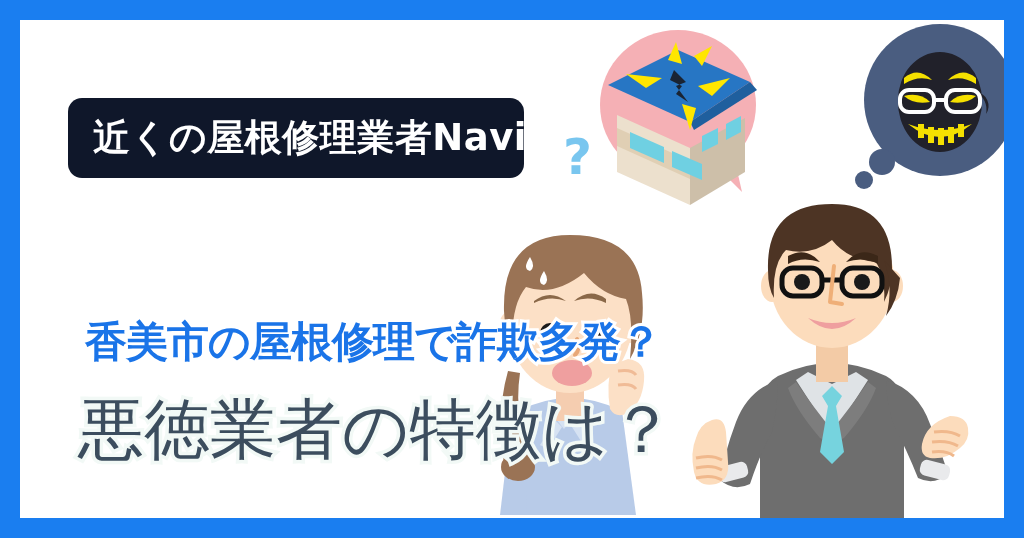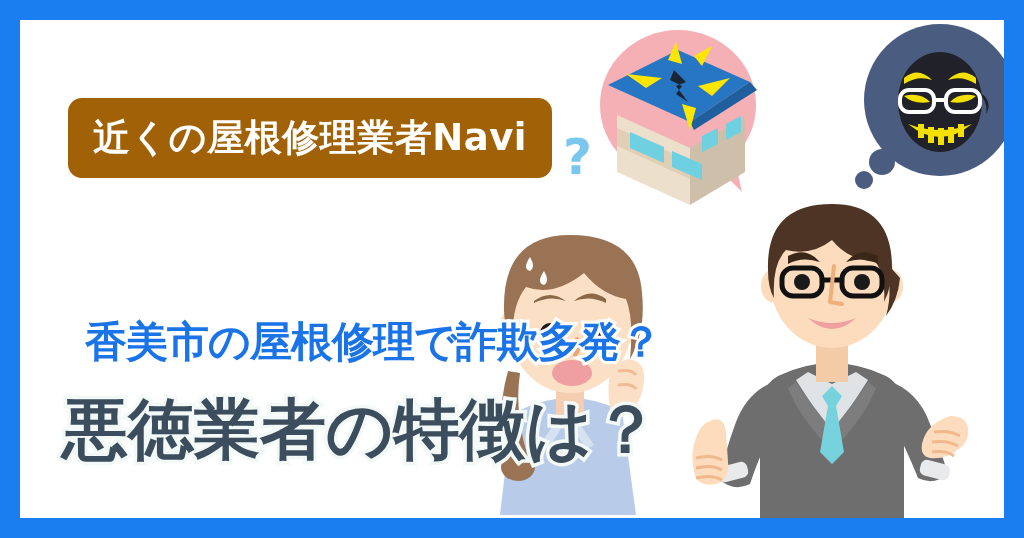--- a/index.html
+++ b/index.html
@@ -3,44 +3,44 @@
 <meta charset="utf-8">
 <style>
   html,body{margin:0;padding:0;background:#fff;}
   body{width:1024px;height:538px;overflow:hidden;font-family:"Liberation Sans",sans-serif;}
 
   #canvas{position:relative;width:1024px;height:538px;background:#1a7ef0;overflow:hidden;}
   #inner{position:absolute;left:20px;top:20px;width:984px;height:498px;background:#ffffff;overflow:hidden;}
 
   
   #badge{
-    position:absolute;left:48px;top:78px;width:484px;height:80px;
-    background:#a16207;border-radius:14px;display:flex;align-items:center;justify-content:center;
+    position:absolute;left:48px;top:78px;width:428px;height:80px;
+    background:#0f172a;border-radius:14px;display:flex;align-items:center;justify-content:center;padding-left:28px;
   }
   #badge-label{
     color:#ffffff;font-weight:bold;font-size:37px;letter-spacing:0.5px;
     font-family:"DejaVu Sans","Liberation Sans",sans-serif;white-space:nowrap;
   }
   #qmark-small{
     position:absolute;left:543px;top:112px;font-size:50px;font-weight:bold;color:#79c6ef;
     font-family:"DejaVu Sans","Liberation Sans",sans-serif;line-height:1;
   }
 
   
   #subtitle{
     position:absolute;left:65px;top:294px;white-space:nowrap;z-index:40;
     font-size:42px;font-weight:bold;color:#1a74e8;letter-spacing:-1px;
     font-family:"DejaVu Sans","Liberation Sans",sans-serif;
     -webkit-text-stroke:6px #ffffff;paint-order:stroke fill;
     text-shadow:0 0 2px #fff;
     text-align:center;
   }
   #title{
-    position:absolute;left:42px;top:365px;white-space:nowrap;z-index:40;
-    font-size:66px;font-weight:bold;color:#3c4d5e;letter-spacing:0px;
+    position:absolute;left:58px;top:365px;white-space:nowrap;z-index:40;
+    font-size:66px;font-weight:normal;color:#3c4d5e;letter-spacing:0px;
     font-family:"DejaVu Sans","Liberation Sans",sans-serif;
     -webkit-text-stroke:7px #f2f9f6;paint-order:stroke fill;
   }
 
   
   .art{position:absolute;}
   svg{display:block;overflow:visible;}
 </style>
 </head>
 <body>

